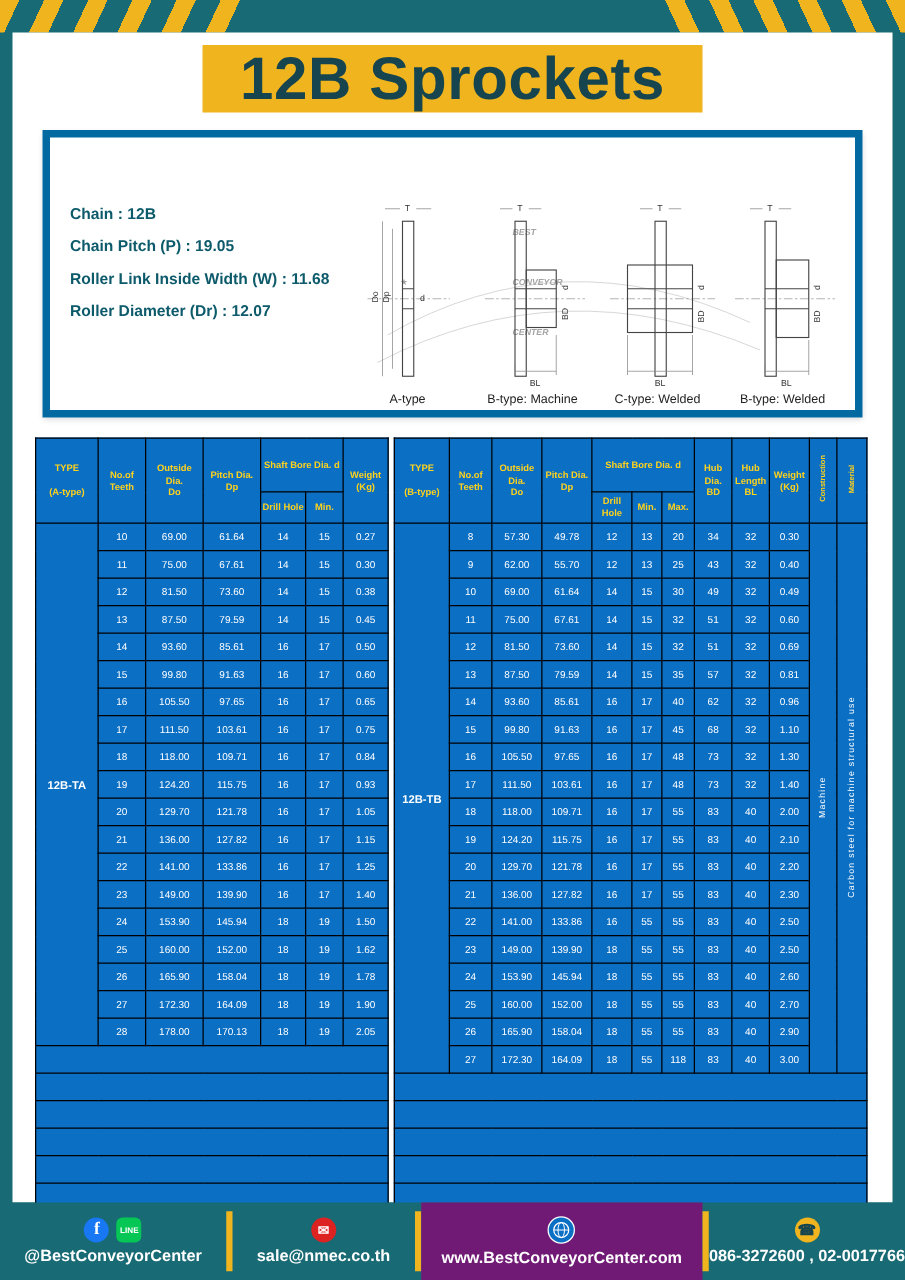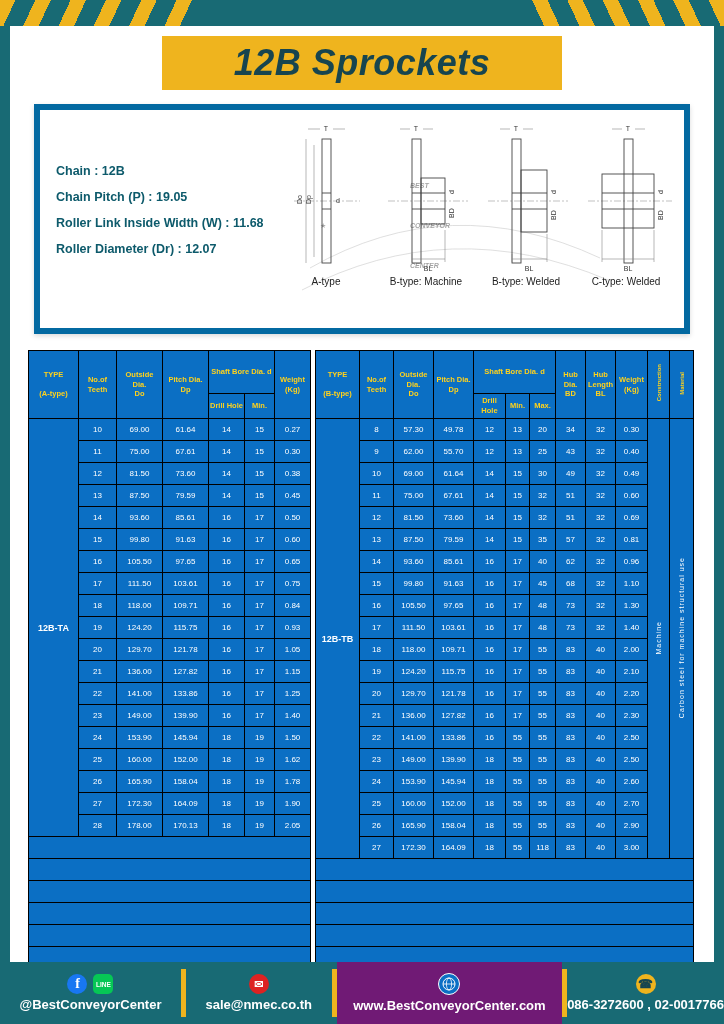--- a/index.html
+++ b/index.html
@@ -7,28 +7,28 @@
          font-family:"Liberation Sans",sans-serif;}
   
   .corner-stripes{position:absolute;top:0;height:26px;width:195px;
     background:repeating-linear-gradient(115deg,#efb41e 0 14px,transparent 14px 32px);}
   .corner-stripes.left{left:0;}
   .corner-stripes.right{right:0;transform:scaleX(-1);}
   
   .content{position:absolute;top:26px;left:10px;width:704px;height:936px;background:#ffffff;}
   .banner{width:400px;height:54px;margin:10px auto 0;background:#efb41e;
           display:flex;align-items:center;justify-content:center;}
-  .banner h1{margin:0;font-size:36px;font-weight:bold;color:#17454f;letter-spacing:.5px;font-style:italic;}
+  .banner h1{margin:0;font-size:48px;font-weight:bold;color:#17454f;letter-spacing:.5px;}
   
   .spec-box{position:relative;margin:14px 24px 0;height:218px;border:6px solid #0369a1;
             box-shadow:0 2px 5px rgba(0,0,0,.15);display:flex;background:#fff;overflow:hidden;}
   .spec-text{width:248px;padding:48px 0 0 16px;color:#0d5a6b;font-weight:bold;font-size:12.5px;
              line-height:26px;white-space:nowrap;z-index:2;}
   .watermark{position:absolute;left:250px;top:8px;width:330px;height:200px;opacity:.45;z-index:0;}
-  .diagram-row{flex:1;display:flex;justify-content:space-between;padding:12px 8px 3px 0;z-index:1;}
+  .diagram-row{flex:1;display:flex;justify-content:space-between;padding:12px 8px 3px 0;z-index:1;align-items:flex-end;}
   .diagram{width:100px;text-align:center;}
   .diagram svg{display:block;margin:0 auto;}
   .diagram-label{font-size:10px;color:#222;margin-top:2px;}
   svg .ln{stroke:#444;stroke-width:.9;fill:none;}
   svg .thin{stroke:#888;stroke-width:.6;fill:none;}
   svg .cl{stroke:#999;stroke-width:.6;fill:none;stroke-dasharray:7 2 2 2;}
   svg text{fill:#333;font-size:7px;font-family:"Liberation Sans",sans-serif;}
   
   .tables{display:flex;gap:4px;margin:16px 18px 0;}
   table{border-collapse:collapse;background:#0b6fc4;table-layout:fixed;}
@@ -126,57 +126,57 @@
             <text transform="rotate(-90 78 96)" x="78" y="96">BD</text>
             <line class="thin" x1="36" y1="132" x2="36" y2="140"></line>
               <line class="thin" x1="69" y1="108" x2="69" y2="140"></line>
             <line class="thin" x1="36" y1="137" x2="69" y2="137"></line>
             <text x="52" y="149" text-anchor="middle">BL</text>
           </svg>
           <div class="diagram-label">B-type: Machine</div>
         </div>
 
         <div class="diagram">
+          <svg width="104" height="152" viewBox="0 0 104 152">
+            <text x="52" y="9" text-anchor="middle">T</text>
+            <line class="thin" x1="36" y1="7" x2="46" y2="7"></line>
+              <line class="thin" x1="59" y1="7" x2="69" y2="7"></line>
+            <line class="cl" x1="12" y1="79" x2="96" y2="79"></line>
+            <rect class="ln" x="48" y="17" width="9" height="124"></rect>
+            <rect class="ln" x="26" y="52" width="52" height="54"></rect>
+            <line class="ln" x1="26" y1="71" x2="78" y2="71"></line>
+              <line class="ln" x1="26" y1="87" x2="78" y2="87"></line>
+            <text transform="rotate(-90 87 72)" x="87" y="72">d</text>
+            <text transform="rotate(-90 87 98)" x="87" y="98">BD</text>
+            <line class="thin" x1="26" y1="108" x2="26" y2="140"></line>
+              <line class="thin" x1="78" y1="108" x2="78" y2="140"></line>
+            <line class="thin" x1="26" y1="137" x2="78" y2="137"></line>
+            <text x="52" y="149" text-anchor="middle">BL</text>
+          </svg>
+          <div class="diagram-label">C-type: Welded</div>
+        </div>
+
+        <div class="diagram">
           <svg width="100" height="152" viewBox="0 0 100 152">
             <text x="40" y="9" text-anchor="middle">T</text>
             <line class="thin" x1="24" y1="7" x2="34" y2="7"></line>
               <line class="thin" x1="47" y1="7" x2="57" y2="7"></line>
             <line class="cl" x1="12" y1="79" x2="92" y2="79"></line>
             <rect class="ln" x="36" y="17" width="9" height="124"></rect>
             <rect class="ln" x="45" y="48" width="26" height="62"></rect>
             <line class="ln" x1="36" y1="71" x2="71" y2="71"></line>
               <line class="ln" x1="36" y1="87" x2="71" y2="87"></line>
             <text transform="rotate(-90 80 72)" x="80" y="72">d</text>
             <text transform="rotate(-90 80 98)" x="80" y="98">BD</text>
             <line class="thin" x1="36" y1="132" x2="36" y2="140"></line>
               <line class="thin" x1="71" y1="112" x2="71" y2="140"></line>
             <line class="thin" x1="36" y1="137" x2="71" y2="137"></line>
             <text x="53" y="149" text-anchor="middle">BL</text>
           </svg>
           <div class="diagram-label">B-type: Welded</div>
-        </div>
-
-        <div class="diagram">
-          <svg width="104" height="152" viewBox="0 0 104 152">
-            <text x="52" y="9" text-anchor="middle">T</text>
-            <line class="thin" x1="36" y1="7" x2="46" y2="7"></line>
-              <line class="thin" x1="59" y1="7" x2="69" y2="7"></line>
-            <line class="cl" x1="12" y1="79" x2="96" y2="79"></line>
-            <rect class="ln" x="48" y="17" width="9" height="124"></rect>
-            <rect class="ln" x="26" y="52" width="52" height="54"></rect>
-            <line class="ln" x1="26" y1="71" x2="78" y2="71"></line>
-              <line class="ln" x1="26" y1="87" x2="78" y2="87"></line>
-            <text transform="rotate(-90 87 72)" x="87" y="72">d</text>
-            <text transform="rotate(-90 87 98)" x="87" y="98">BD</text>
-            <line class="thin" x1="26" y1="108" x2="26" y2="140"></line>
-              <line class="thin" x1="78" y1="108" x2="78" y2="140"></line>
-            <line class="thin" x1="26" y1="137" x2="78" y2="137"></line>
-            <text x="52" y="149" text-anchor="middle">BL</text>
-          </svg>
-          <div class="diagram-label">C-type: Welded</div>
         </div>
       </div>
     </div>
 
     <div class="tables">
       <table class="ta">
         <colgroup>
           <col style="width:50px">
             <col style="width:38px">
             <col style="width:46px">

